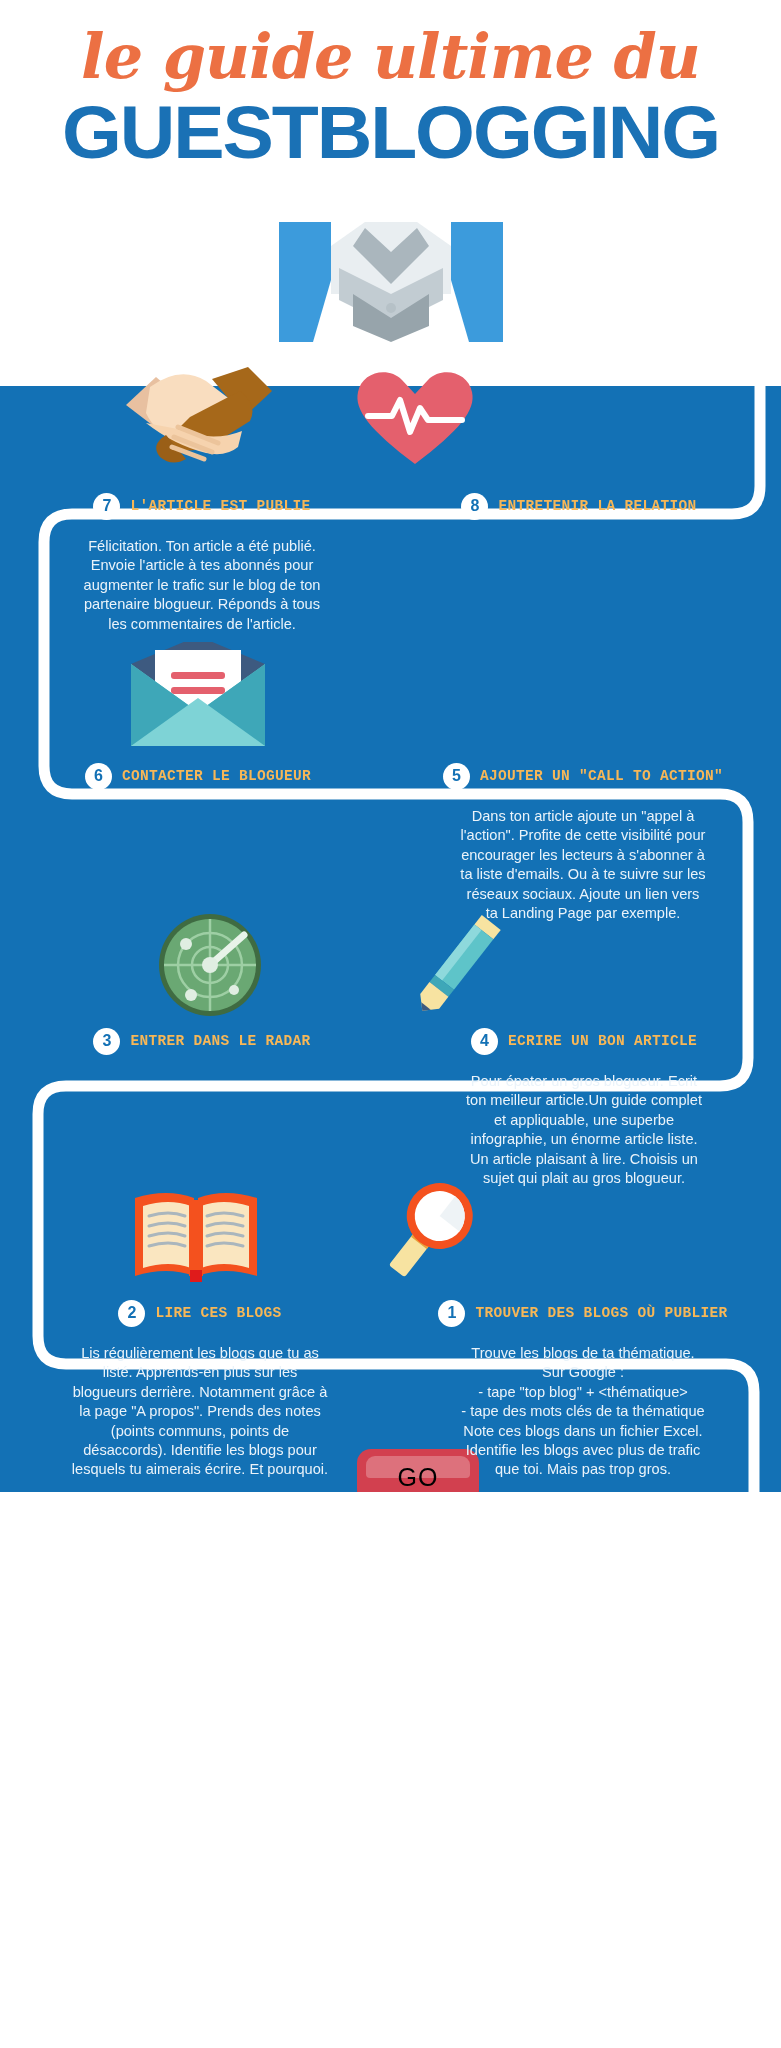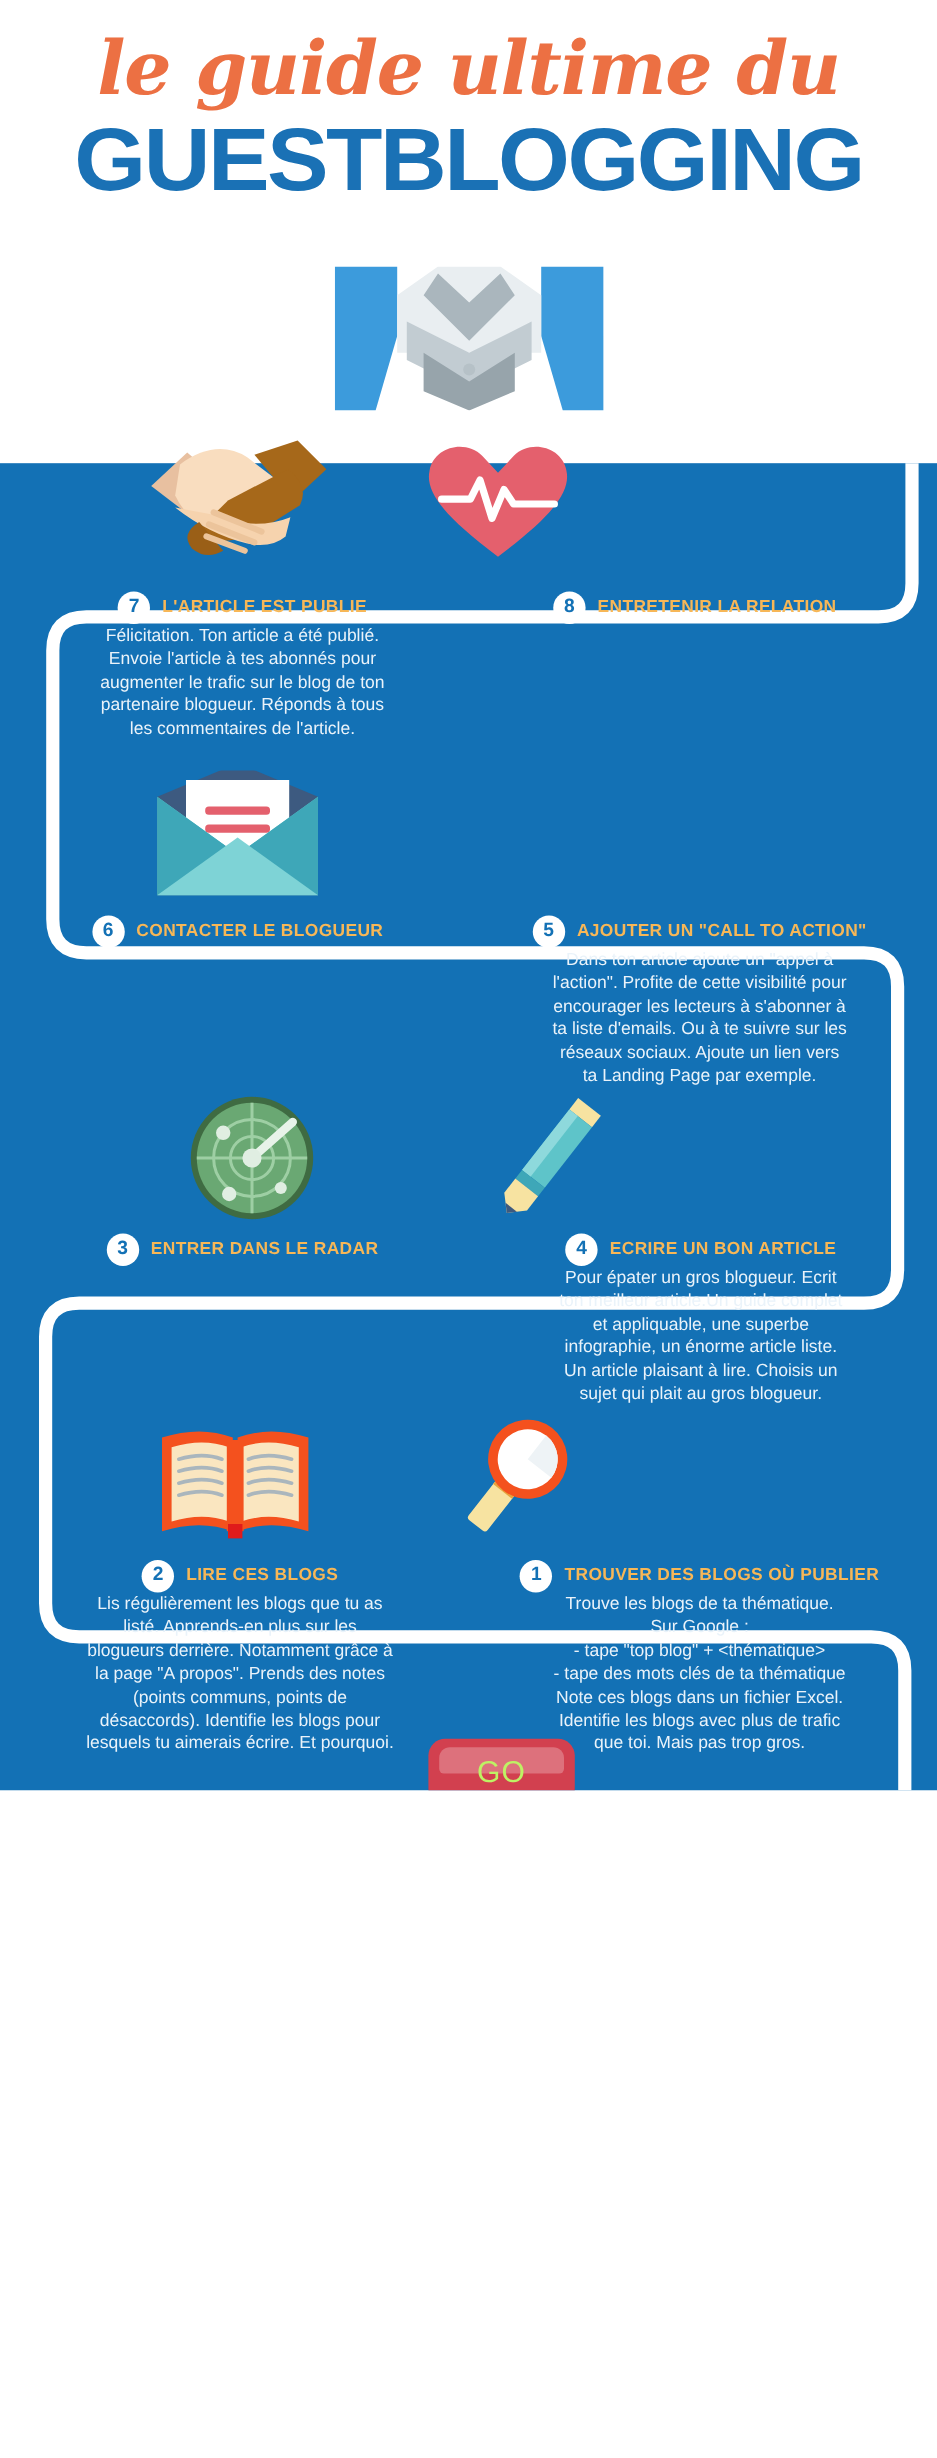--- a/index.html
+++ b/index.html
@@ -89,23 +89,24 @@
     justify-content: center;
     flex: 0 0 auto;
     line-height: 1;
   }
   .step-title {
     color: #f7b757;
     font-weight: bold;
     font-size: 14.5px;
     letter-spacing: 0.3px;
     white-space: nowrap;
+    font-family: Liberation Mono, monospace;
   }
   .step-body {
-    margin-top: 0;
+    margin-top: 16px;
     color: #eaf3fa;
     font-size: 14.6px;
     line-height: 1.33;
     text-align: center;
     white-space: pre-line;
   }
 
   
   .go-btn {
     position: absolute;
@@ -118,21 +119,21 @@
   }
   .go-btn::before {
     content: "";
     position: absolute;
     left: 9px; top: 7px; right: 9px; height: 22px;
     border-radius: 9px 9px 4px 4px;
     background: rgba(255,255,255,.26);
   }
   .go-btn span {
     position: relative;
-    color: #bef264;
+    color: #000000;
     font-size: 25px;
     letter-spacing: 1px;
   }
 
   
   .ico { position: absolute; }
 </style>
 </head>
 <body>
 

